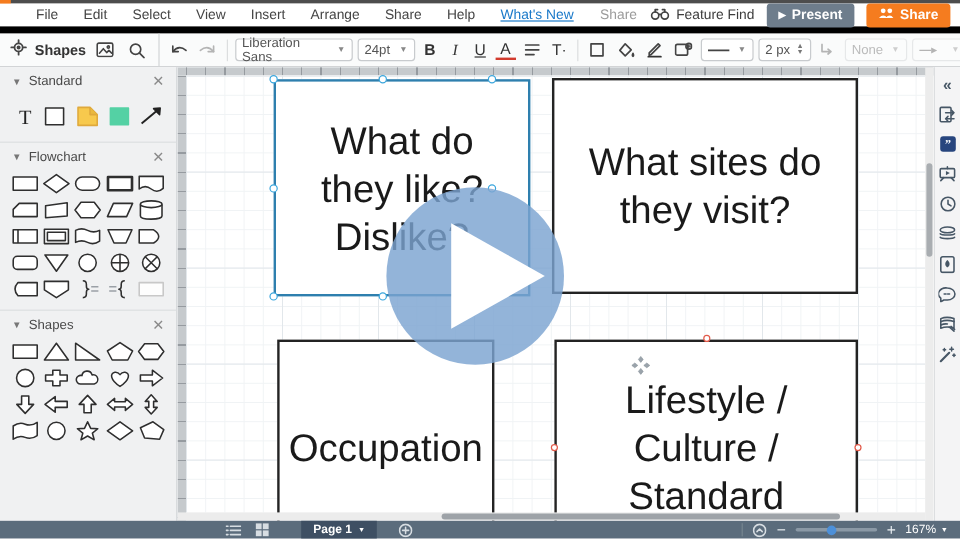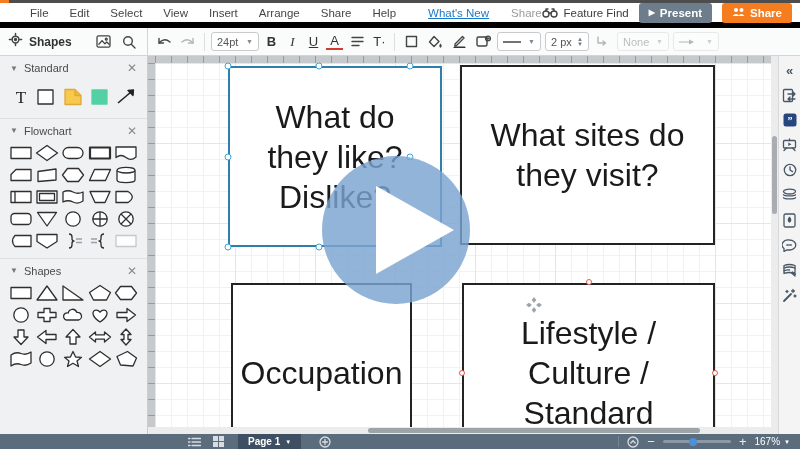--- a/index.html
+++ b/index.html
@@ -7,21 +7,21 @@
   body { font-family:"Liberation Sans", sans-serif; }
   .app { position:relative; width:800px; height:449px; background:#fff; overflow:hidden; }
 
   
   .topstrip { position:absolute; left:0; top:0; width:800px; height:3px; background:#4d4d4d; }
   .logo-frag { position:absolute; left:0; top:0; width:9px; height:5px; background:#f57c1f; }
   .menubar { position:absolute; left:0; top:3px; width:800px; height:25px; background:#fff;
              display:flex; align-items:center; border-bottom:6px solid #000000; }
   .menus { display:flex; align-items:center; gap:21px; margin-left:30px; }
   .menu-item { font-size:11.5px; color:#454545; cursor:default; }
-  .whats-new { font-size:11.5px; color:#1a79c9; text-decoration:underline; margin-left:32px; }
+  .whats-new { font-size:11.5px; color:#1a79c9; text-decoration:underline; margin-left:21px; }
   .saved { font-size:11.5px; color:#9b9b9b; margin-left:22px; }
   .menubar-right { margin-left:auto; display:flex; align-items:center; gap:10px; padding-right:8px; }
   .feature-find { display:flex; align-items:center; gap:5px; font-size:11.5px; color:#3c3c3c; }
   .btn { display:flex; align-items:center; gap:5px; border:none; border-radius:3px;
          color:#fff; font-size:11.5px; font-weight:bold; height:20px; padding:0 10px; cursor:pointer;
          font-family:"Liberation Sans",sans-serif; }
 
   
   .toolbar { position:absolute; left:0; top:28px; width:800px; height:28px; background:#fafbfb;
              border-bottom:1px solid #d2d4d6; display:flex; align-items:center; }
@@ -95,21 +95,21 @@
                 display:flex; flex-direction:column; align-items:center; padding-top:6px; gap:9px; }
   .rail-ic { width:16px; height:16px; display:flex; align-items:center; justify-content:center;
              color:#475766; cursor:pointer; }
   svg.ric { stroke:#475766; fill:none; stroke-width:1.3; stroke-linecap:round; stroke-linejoin:round; }
 
   
   .bottombar { position:absolute; left:0; top:434px; width:800px; height:15px; background:#5b6c7c;
                display:flex; align-items:center; color:#d7dde2; }
   .bb-ic { display:flex; align-items:center; justify-content:center; height:15px; padding:0 6px; cursor:pointer; }
   .page-tab { height:15px; background:#3e4f63; color:#fff; font-size:10px; font-weight:bold;
-              display:flex; align-items:center; gap:5px; padding:0 10px; margin-left:8px; cursor:pointer; }
+              display:flex; align-items:center; gap:5px; padding:0 10px; margin-left:21px; cursor:pointer; }
   .bb-right { margin-left:auto; display:flex; align-items:center; gap:8px; padding-right:10px; }
   .bb-div { width:1px; height:11px; background:#76858f; }
   .zoom-slider { position:relative; width:68px; height:3px; background:#8b99a6; border-radius:2px; }
   .zoom-knob { position:absolute; top:50%; left:45%; width:8px; height:8px; border-radius:50%;
                background:#4d90d9; transform:translate(-50%,-50%); }
   .zoom-label { font-size:10px; color:#fff; display:flex; gap:4px; align-items:center; }
   .pm { font-size:13px; color:#e8edf1; line-height:10px; cursor:pointer; }
 </style>
 </head>
 <body>
@@ -191,20 +191,24 @@
             <path d="M3 2.5 V7 H7.5" fill="none"></path>
           </svg>
       </span>
       <span class="tb-ic dis">
         <svg class="lic" width="16" height="12" viewBox="0 0 16 12">
             <path d="M13 7 Q8 1 2 6"></path>
             <path d="M13 2.5 V7 H8.5" fill="none"></path>
           </svg>
       </span>
       <span class="tb-sep"></span>
+      <span class="tb-sel" style="width:98px">
+        <span>Liberation Sans</span>
+          <span class="caret">▼</span>
+      </span>
       <span class="tb-sel" style="width:48px">
         <span>24pt</span>
           <span class="caret">▼</span>
       </span>
       <span class="tb-letter" style="font-weight:bold">B</span>
       <span class="tb-letter" style="font-style:italic;font-family:'Liberation Serif',serif">I</span>
       <span class="tb-letter" style="text-decoration:underline">U</span>
       <span class="tb-letter" style="border-bottom:2px solid #d23b2e;line-height:14px">A</span>
       <span class="tb-ic">
         <svg class="lic" width="13" height="11" viewBox="0 0 13 11">

